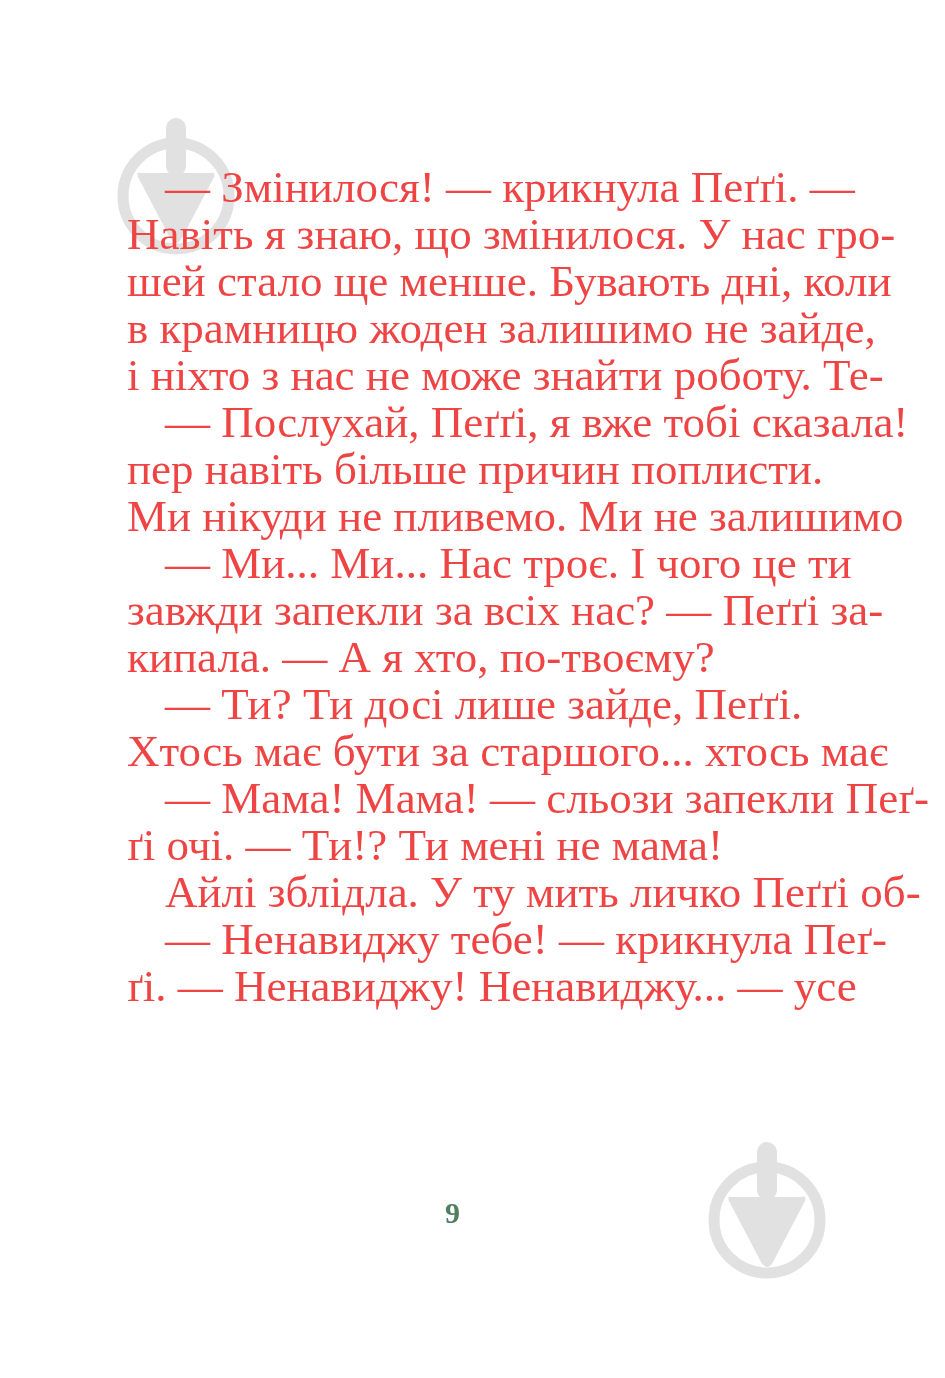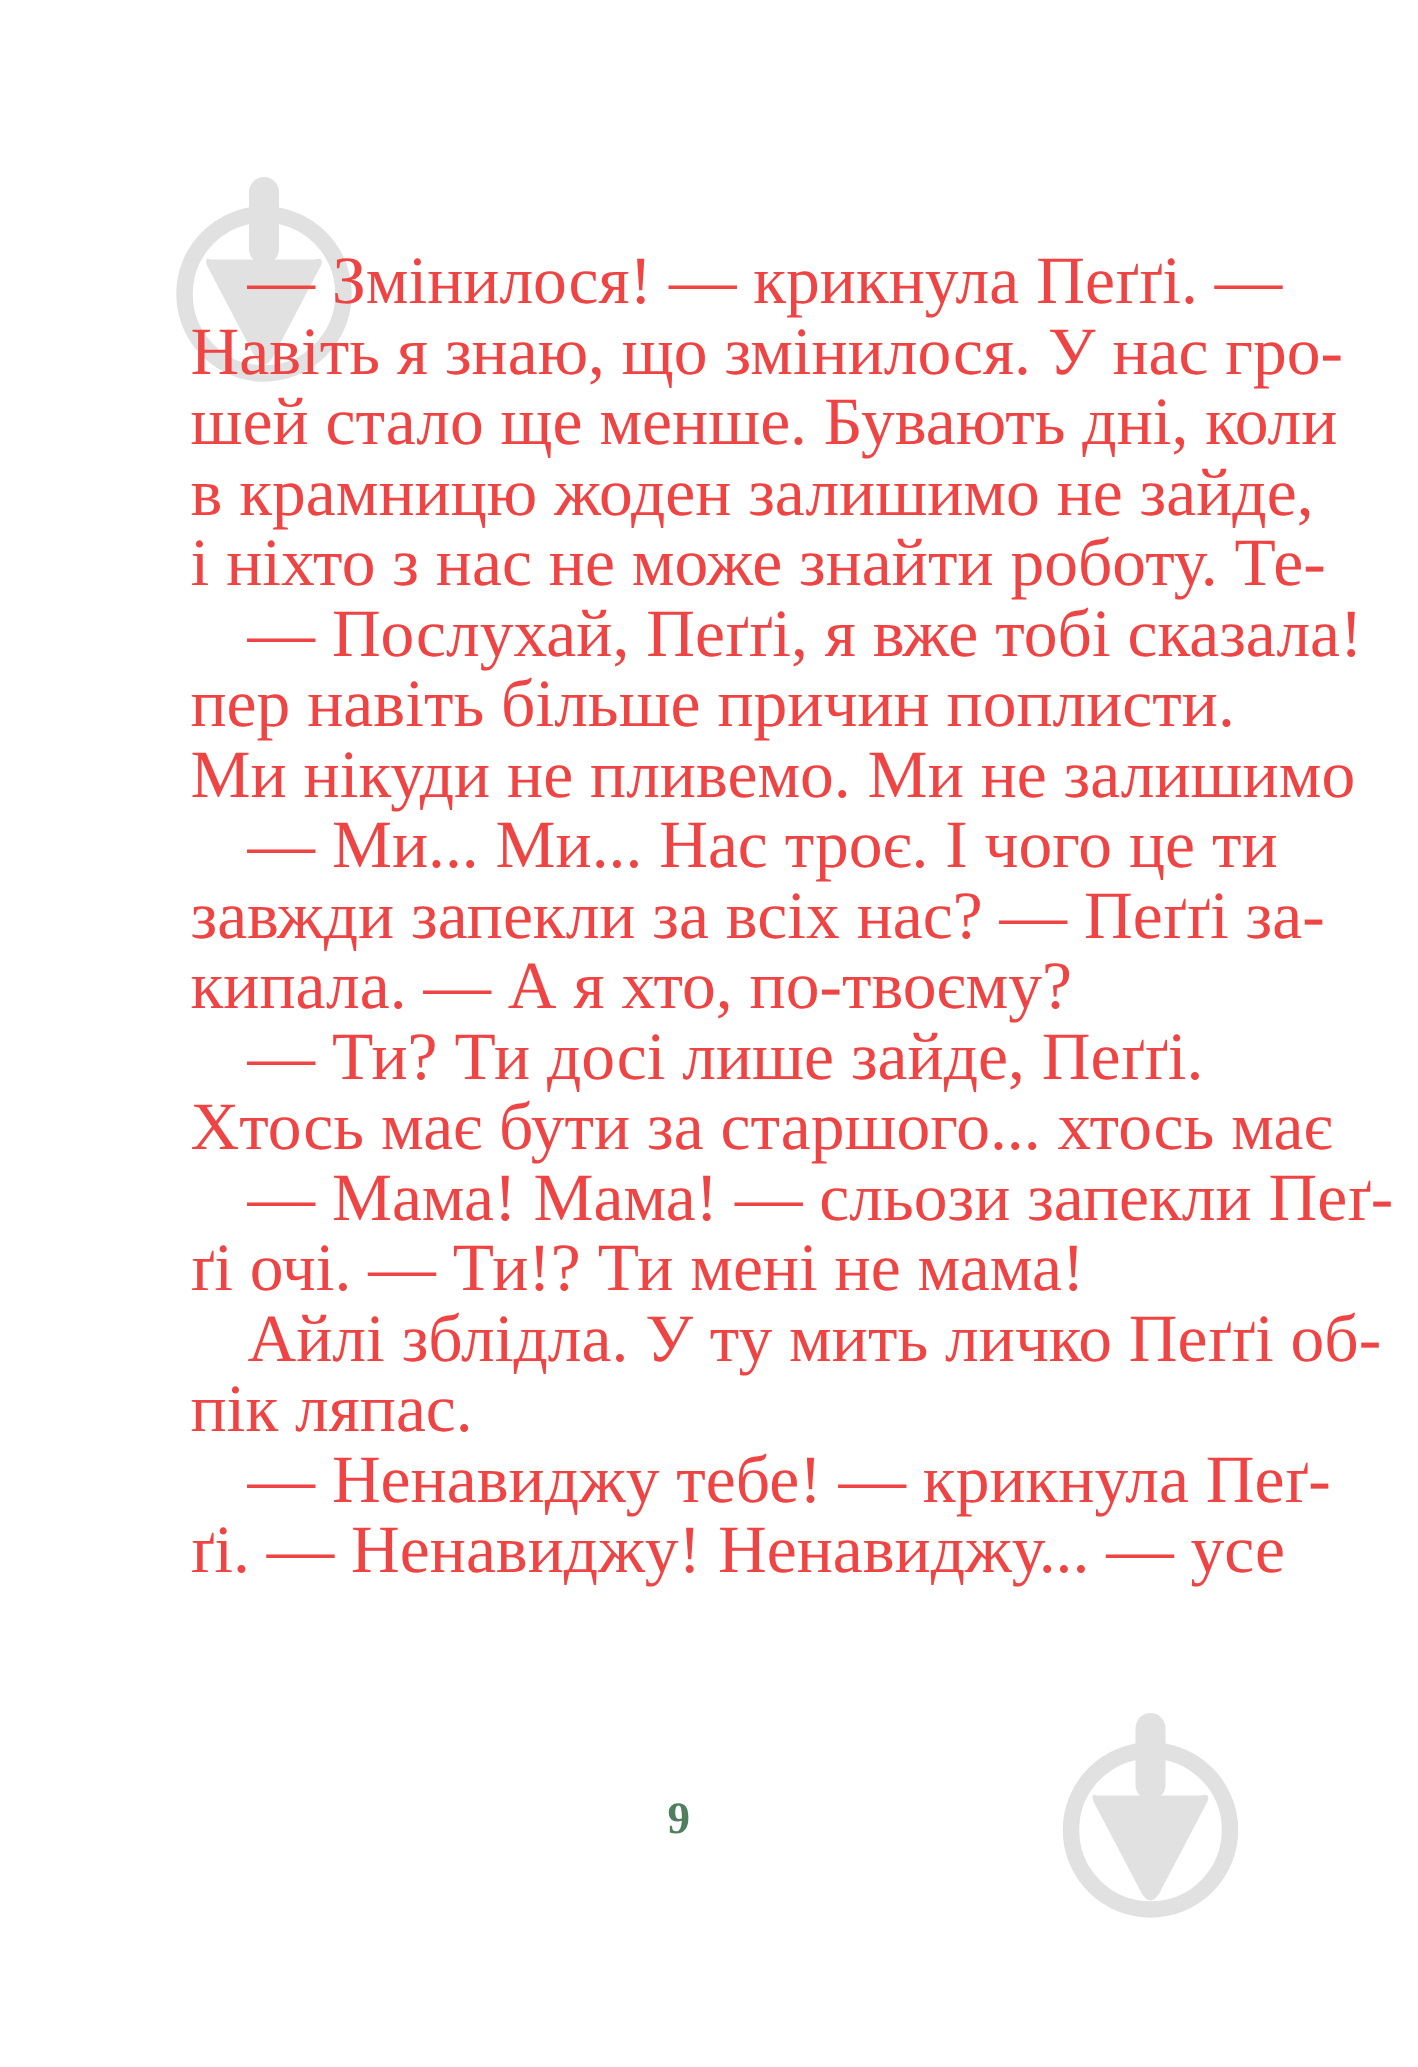--- a/index.html
+++ b/index.html
@@ -56,18 +56,17 @@
   <span class="line last">пер навіть більше причин поплисти.</span>
   <span class="line">Ми нікуди не пливемо. Ми не залишимо</span>
   <span class="line indent">— Ми... Ми... Нас троє. І чого це ти</span>
   <span class="line">завжди запекли за всіх нас? — Пеґґі за-</span>
   <span class="line last">кипала. — А я хто, по-твоєму?</span>
   <span class="line indent">— Ти? Ти досі лише зайде, Пеґґі.</span>
   <span class="line">Хтось має бути за старшого... хтось має</span>
   <span class="line indent">— Мама! Мама! — сльози запекли Пеґ-</span>
   <span class="line last">ґі очі. — Ти!? Ти мені не мама!</span>
   <span class="line indent">Айлі зблідла. У ту мить личко Пеґґі об-</span>
-  <span class="line last">пік ляпас.</span>
   <span class="line indent">— Ненавиджу тебе! — крикнула Пеґ-</span>
   <span class="line">ґі. — Ненавиджу! Ненавиджу... — усе</span>
 </div>
 
 <div class="page-number">9</div>
 
 </body></html>

